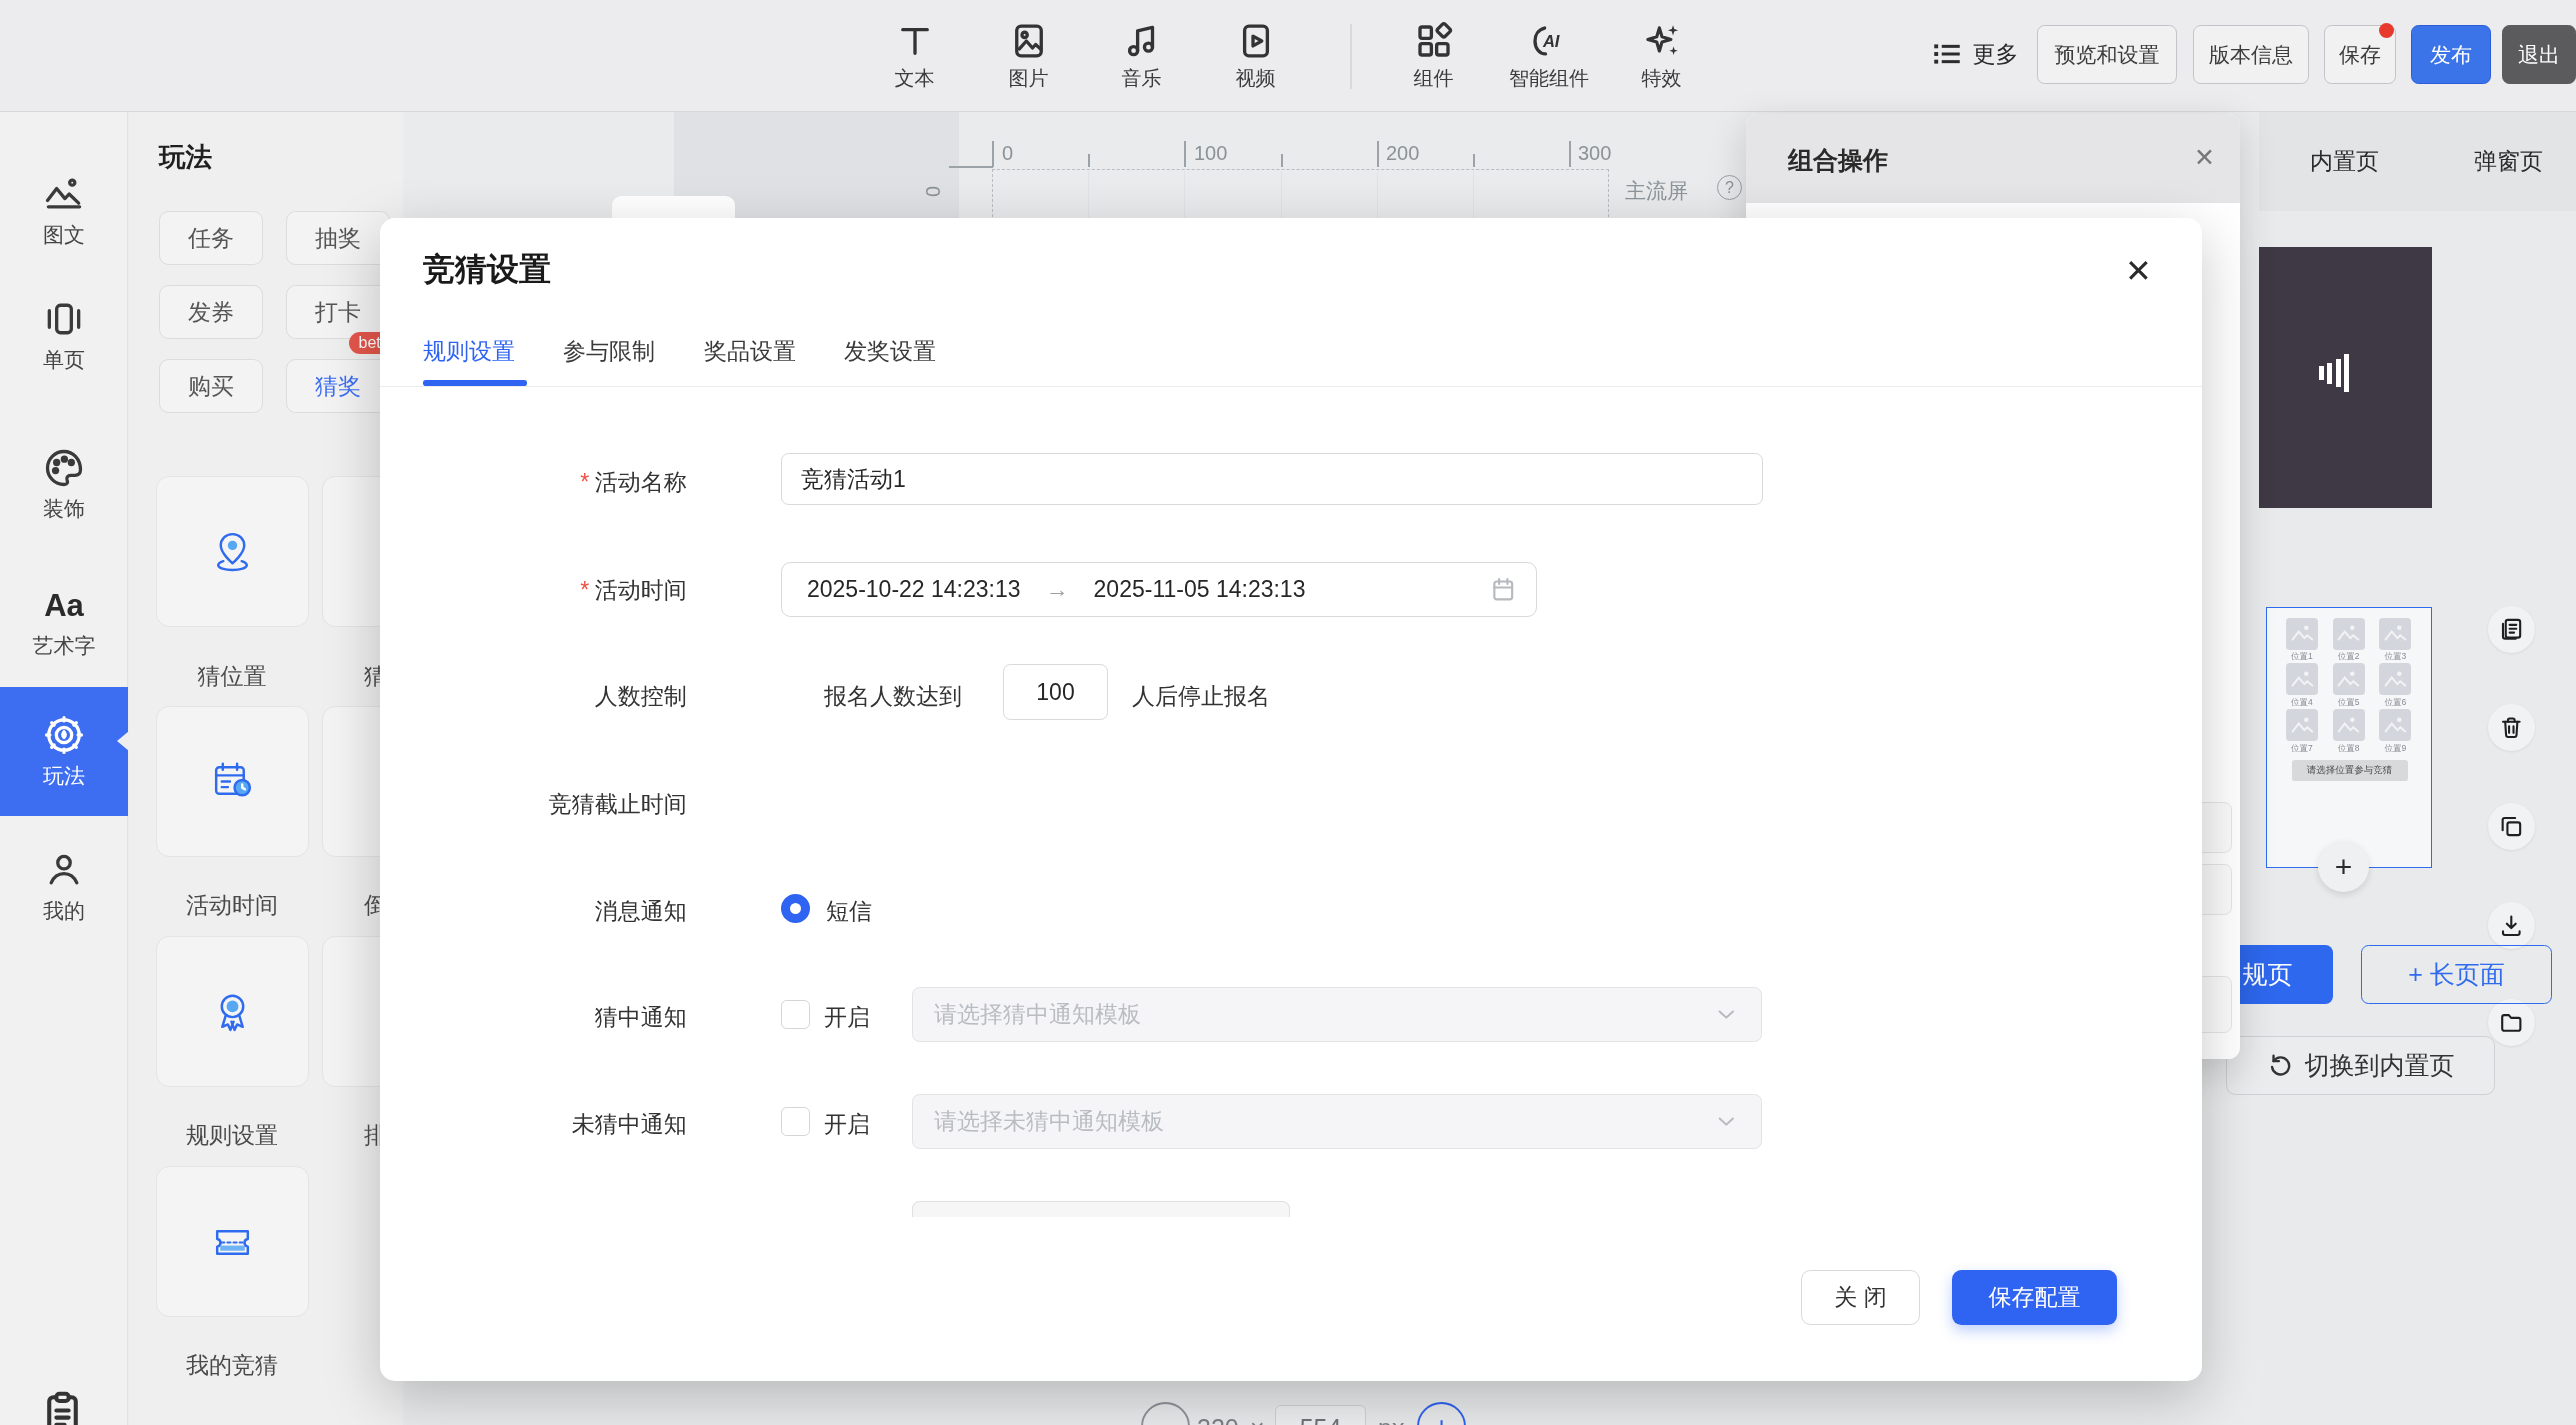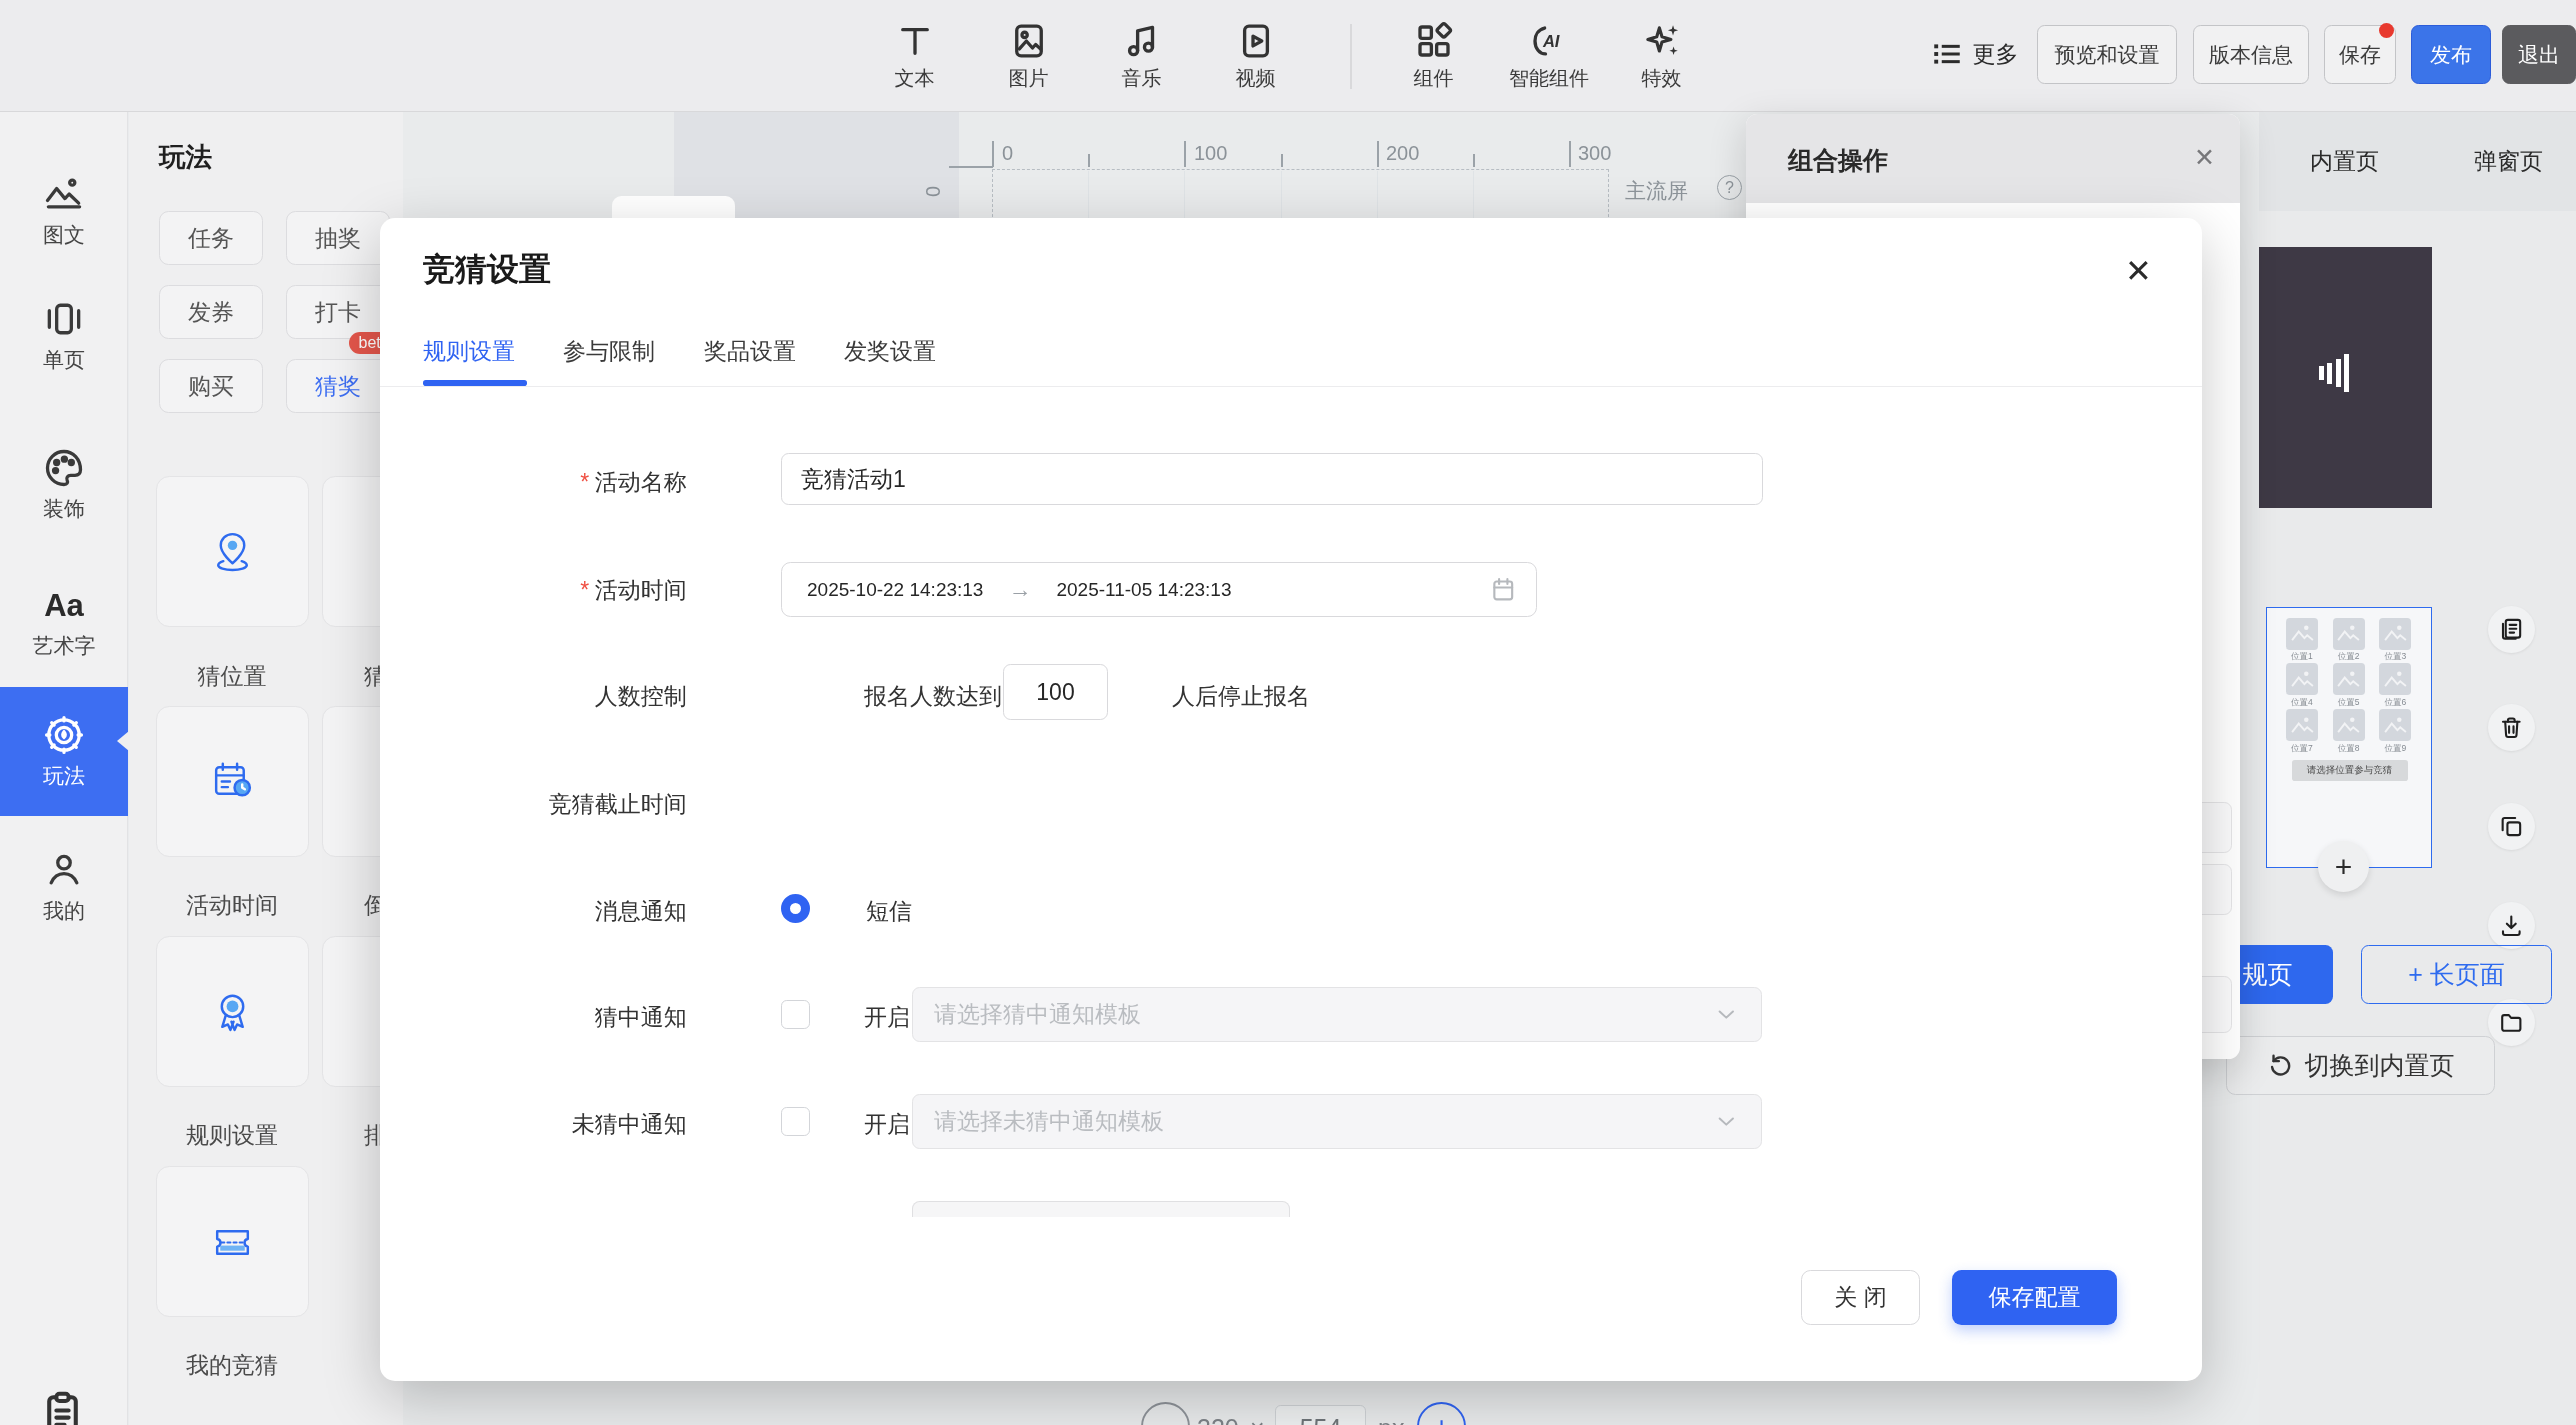--- a/index.html
+++ b/index.html
@@ -74,30 +74,30 @@
   .mtab{top:118px;font-size:23px;color:#3a3a3a;cursor:pointer;white-space:nowrap;}
   .mtab.active{color:#2f63f2;}
   #tab-underline{height:5.7px;border-radius:2.8px;background:#2f63f2;}
   #tab-divider{left:0;top:168px;width:1822px;height:0.9px;background:#ececee;}
   .form-label{font-size:23px;color:#333;text-align:right;width:304px;left:2.8px;}
   .req{color:#f05043;margin-right:5.7px;}
   .m-input{border:1.4px solid #d9d9dc;border-radius:7.6px;background:#fff;font-size:23px;color:#262626;
     font-family:"Liberation Sans","DejaVu Sans",sans-serif;}
   input.m-input{outline:none;padding:0 19px;}
   .date-box{border:1.4px solid #d9d9dc;border-radius:9.5px;background:#fff;display:flex;align-items:center;cursor:pointer;}
-  .date-text{font-size:19px;color:#262626;white-space:nowrap;}
+  .date-text{font-size:23px;color:#262626;white-space:nowrap;}
   .sel-box{background:#f5f5f7;border:1.4px solid #e3e3e5;border-radius:7.6px;display:flex;align-items:center;justify-content:space-between;padding:0 21px;cursor:pointer;}
   .sel-ph{font-size:23px;color:#b9bcc0;}
   .cb{width:29px;height:29px;border-radius:5.7px;box-sizing:border-box;cursor:pointer;}
   .cb.unchecked{background:#fff;border:1.9px solid #d3d5d9;}
   .cb.checked{background:#2f63f2;position:relative;}
   .cb.checked::after{content:"";position:absolute;left:9.5px;top:3.8px;width:7.6px;height:14.2px;
     border:solid #fff;border-width:0 2.8px 2.8px 0;transform:rotate(42deg);}
   .radio.checked{width:29px;height:29px;border-radius:50%;border:9.5px solid #2f63f2;background:#fff;box-sizing:border-box;cursor:pointer;}
-  .inline-label{font-size:23px;color:#333;margin-left:40px;}
+  .inline-label{font-size:23px;color:#333;}
   .m-btn{height:55px;border-radius:9.5px;font-size:23px;display:flex;align-items:center;justify-content:center;cursor:pointer;}
   .m-btn.ghost{background:#fff;border:1.4px solid #d9d9dc;color:#333;}
   .m-btn.primary{background:#2f63f2;color:#fff;box-shadow:0 5.7px 13.3px rgba(47,99,242,.3);}
   #modal-close{font-size:32px;color:#2b2b2b;font-weight:300;cursor:pointer;}
 </style>
 </head>
 <body>
 
 <div id="canvas" class="abs">
   <div class="abs" style="left:271px;top:0;width:285px;height:340px;background:#dfe1e5;"></div>

